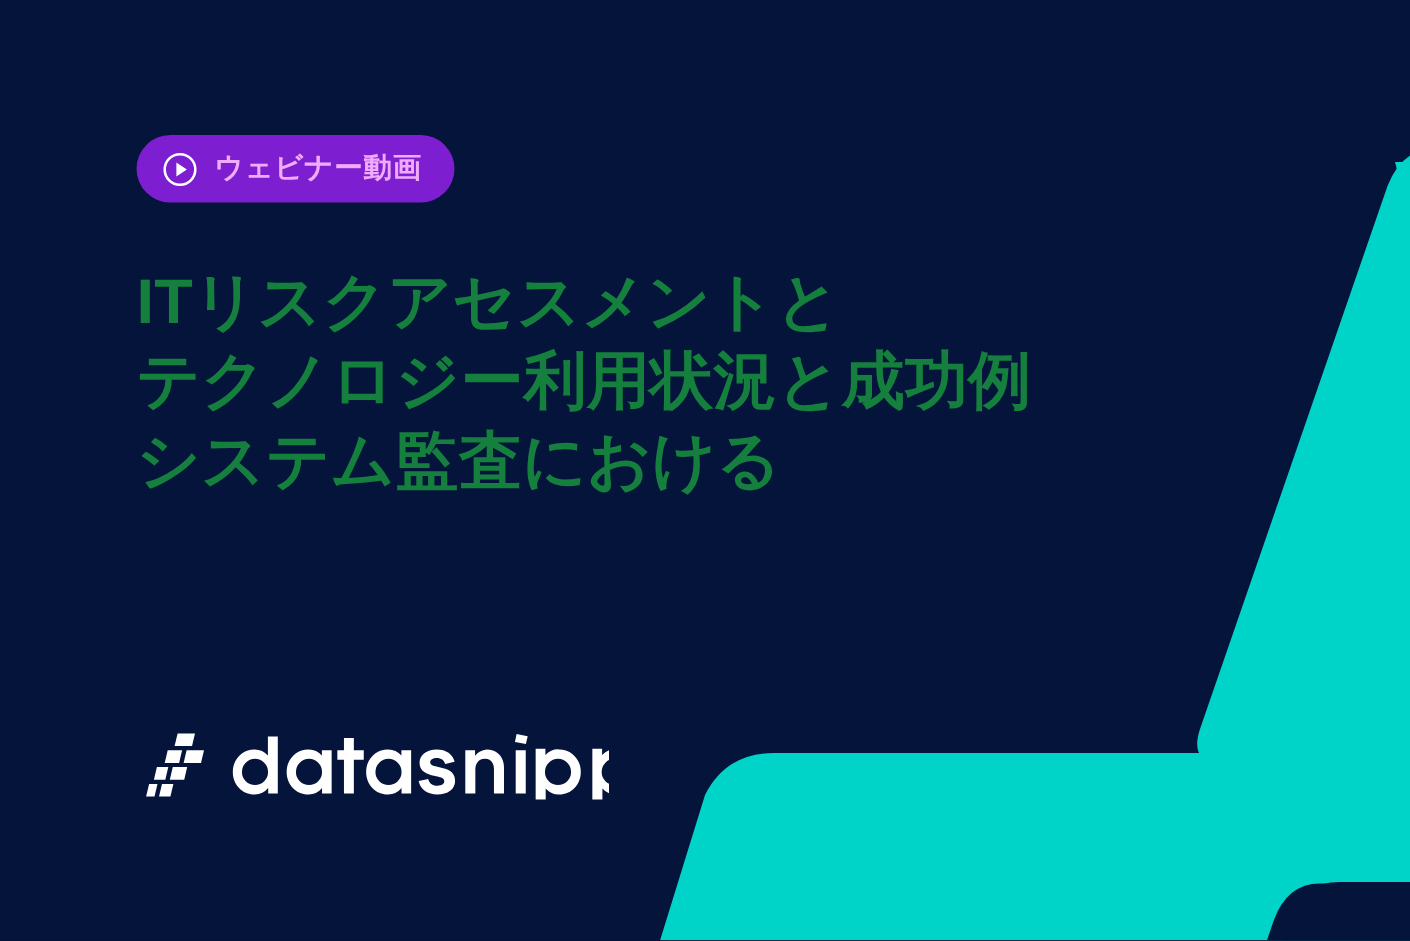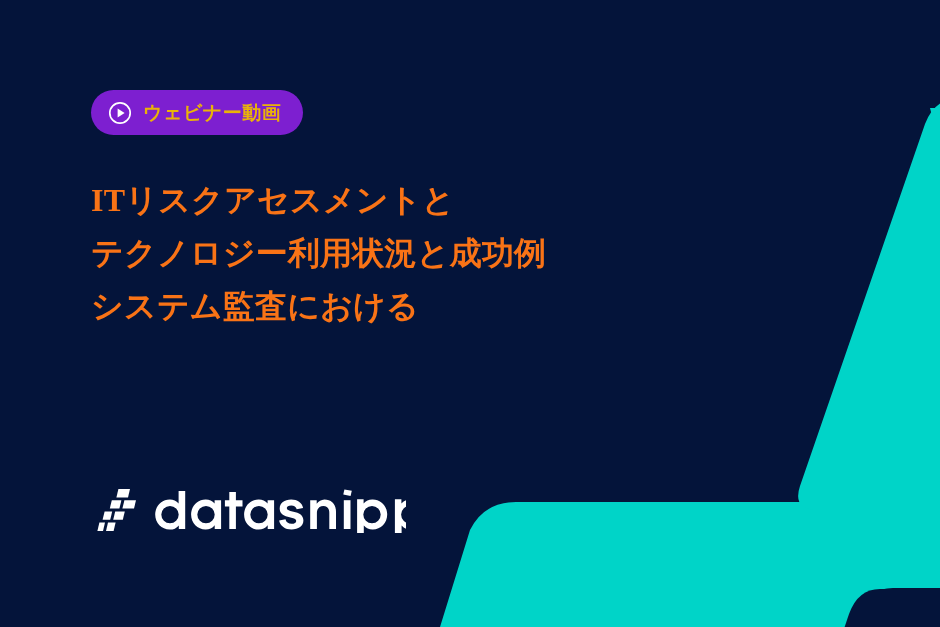--- a/index.html
+++ b/index.html
@@ -39,43 +39,42 @@
     background:#7d1fd0;
     border-radius:999px;
     z-index:5;
   }
   .badge-icon {
     width:24px; height:24px;
     flex:0 0 24px;
     display:block;
   }
   .badge-label {
-    color:#eab308;
+    color:#f0abfc;
     font-size:19px;
     font-weight:bold;
     letter-spacing:0.5px;
     white-space:nowrap;
     line-height:1;
   }
 
   
   .title {
     position:absolute;
     left:91px; top:174px;
     z-index:5;
     width:700px;
   }
   .title-line {
-    color:#f97316;
-    font-size:32px;
+    color:#15803d;
+    font-size:42px;
     font-weight:bold;
     line-height:53px;
     letter-spacing:0.2px;
     white-space:nowrap;
-    font-family:Liberation Serif, serif;
   }
 
   
   .logo {
     position:absolute;
     left:96px; top:487px;
     display:flex;
     align-items:center;
     gap:16px;
     z-index:5;

